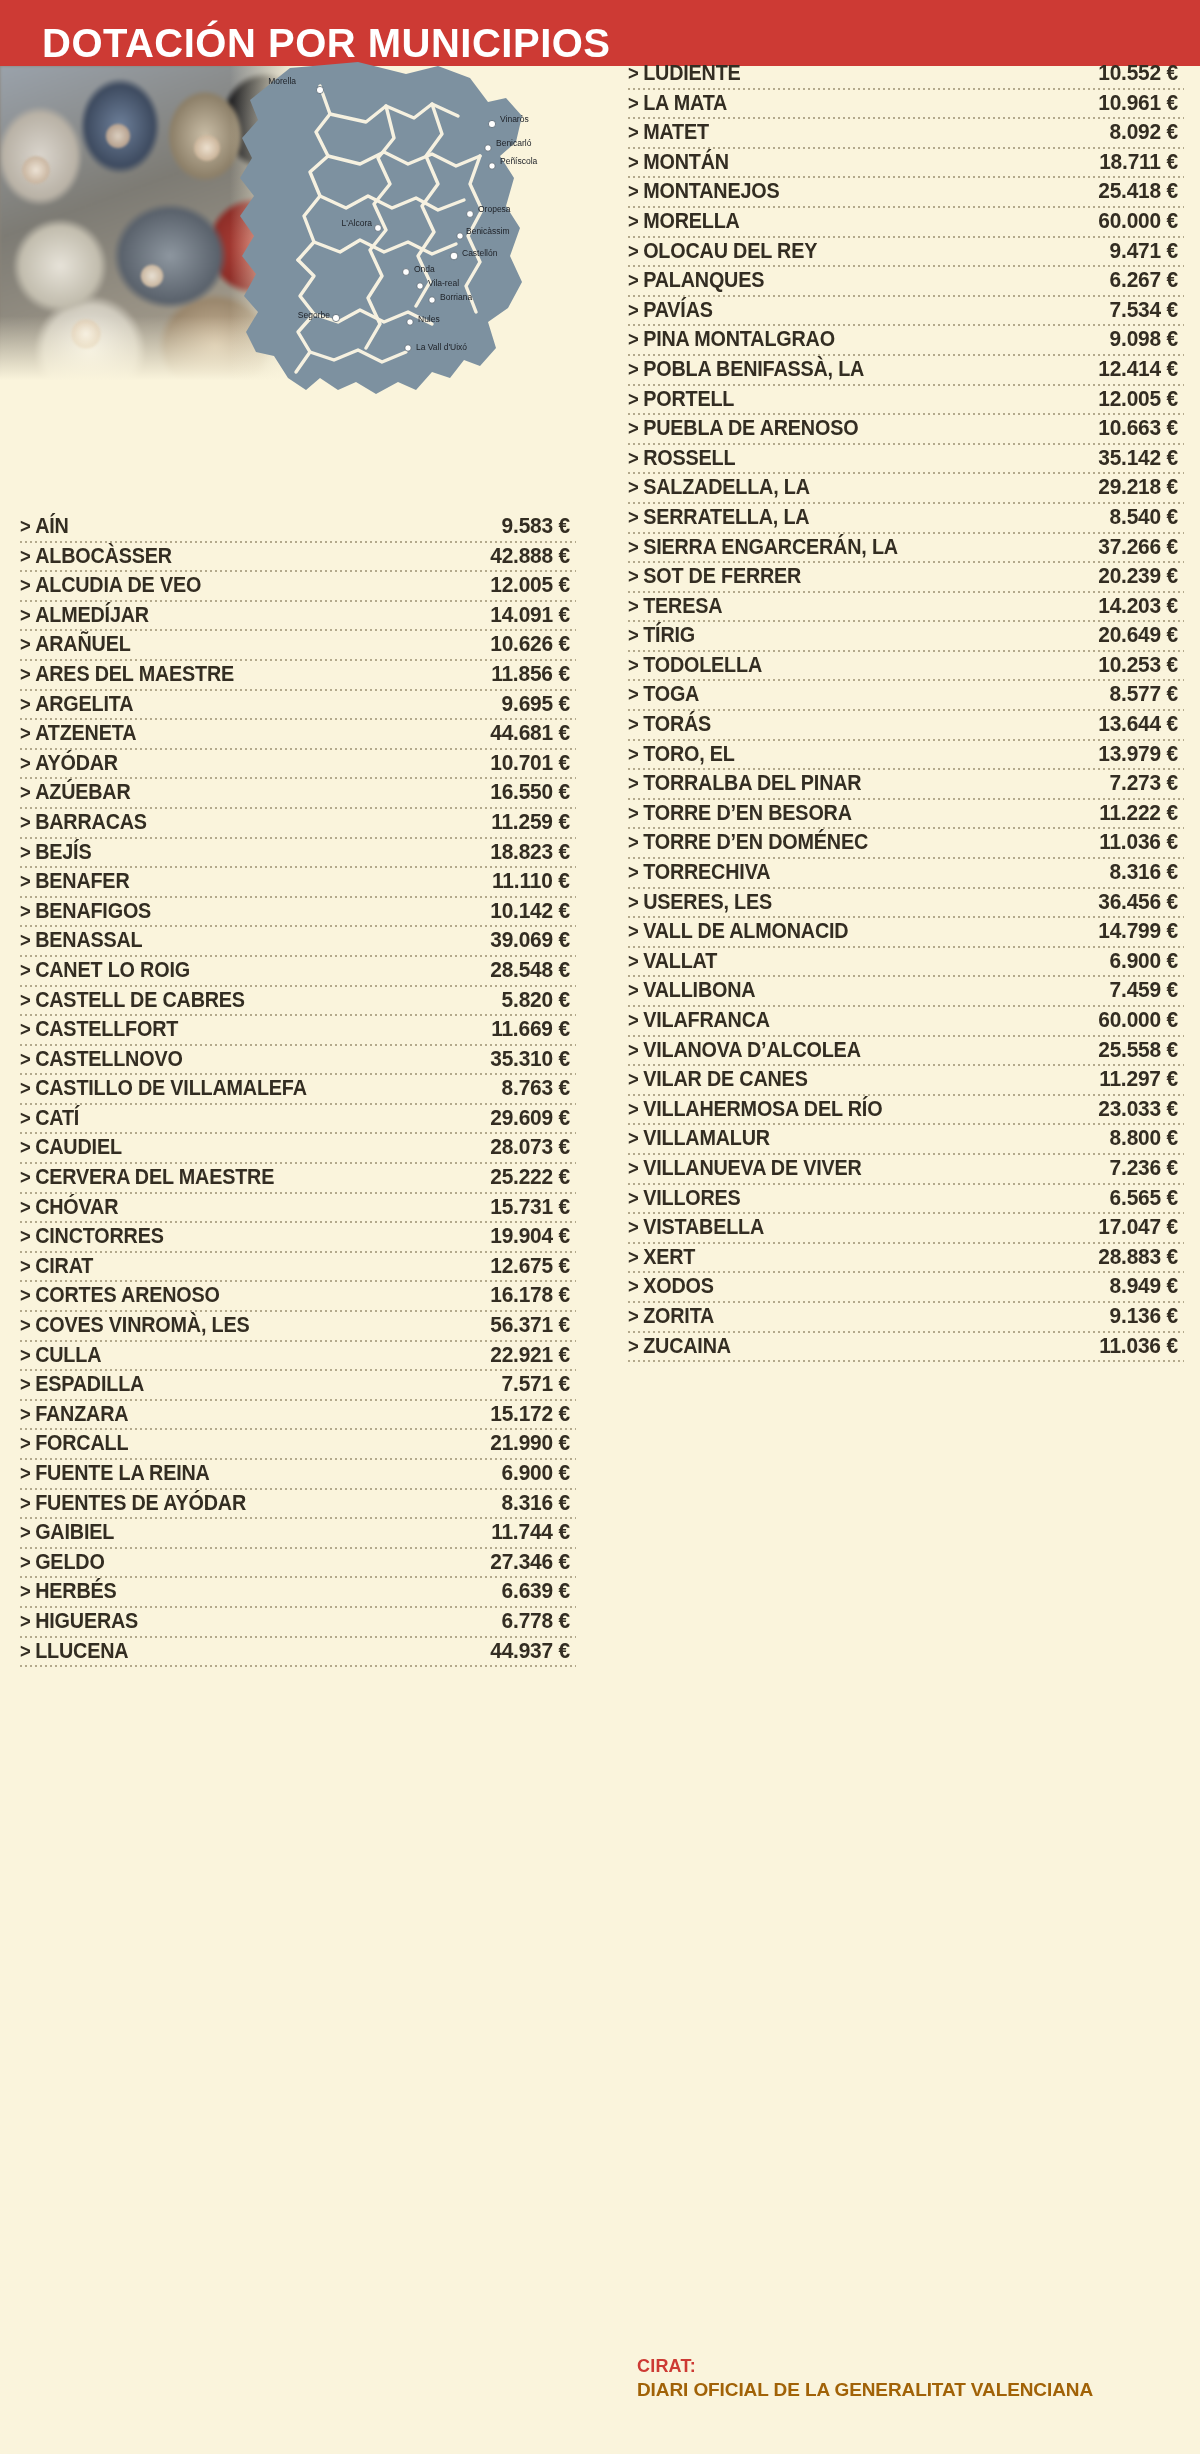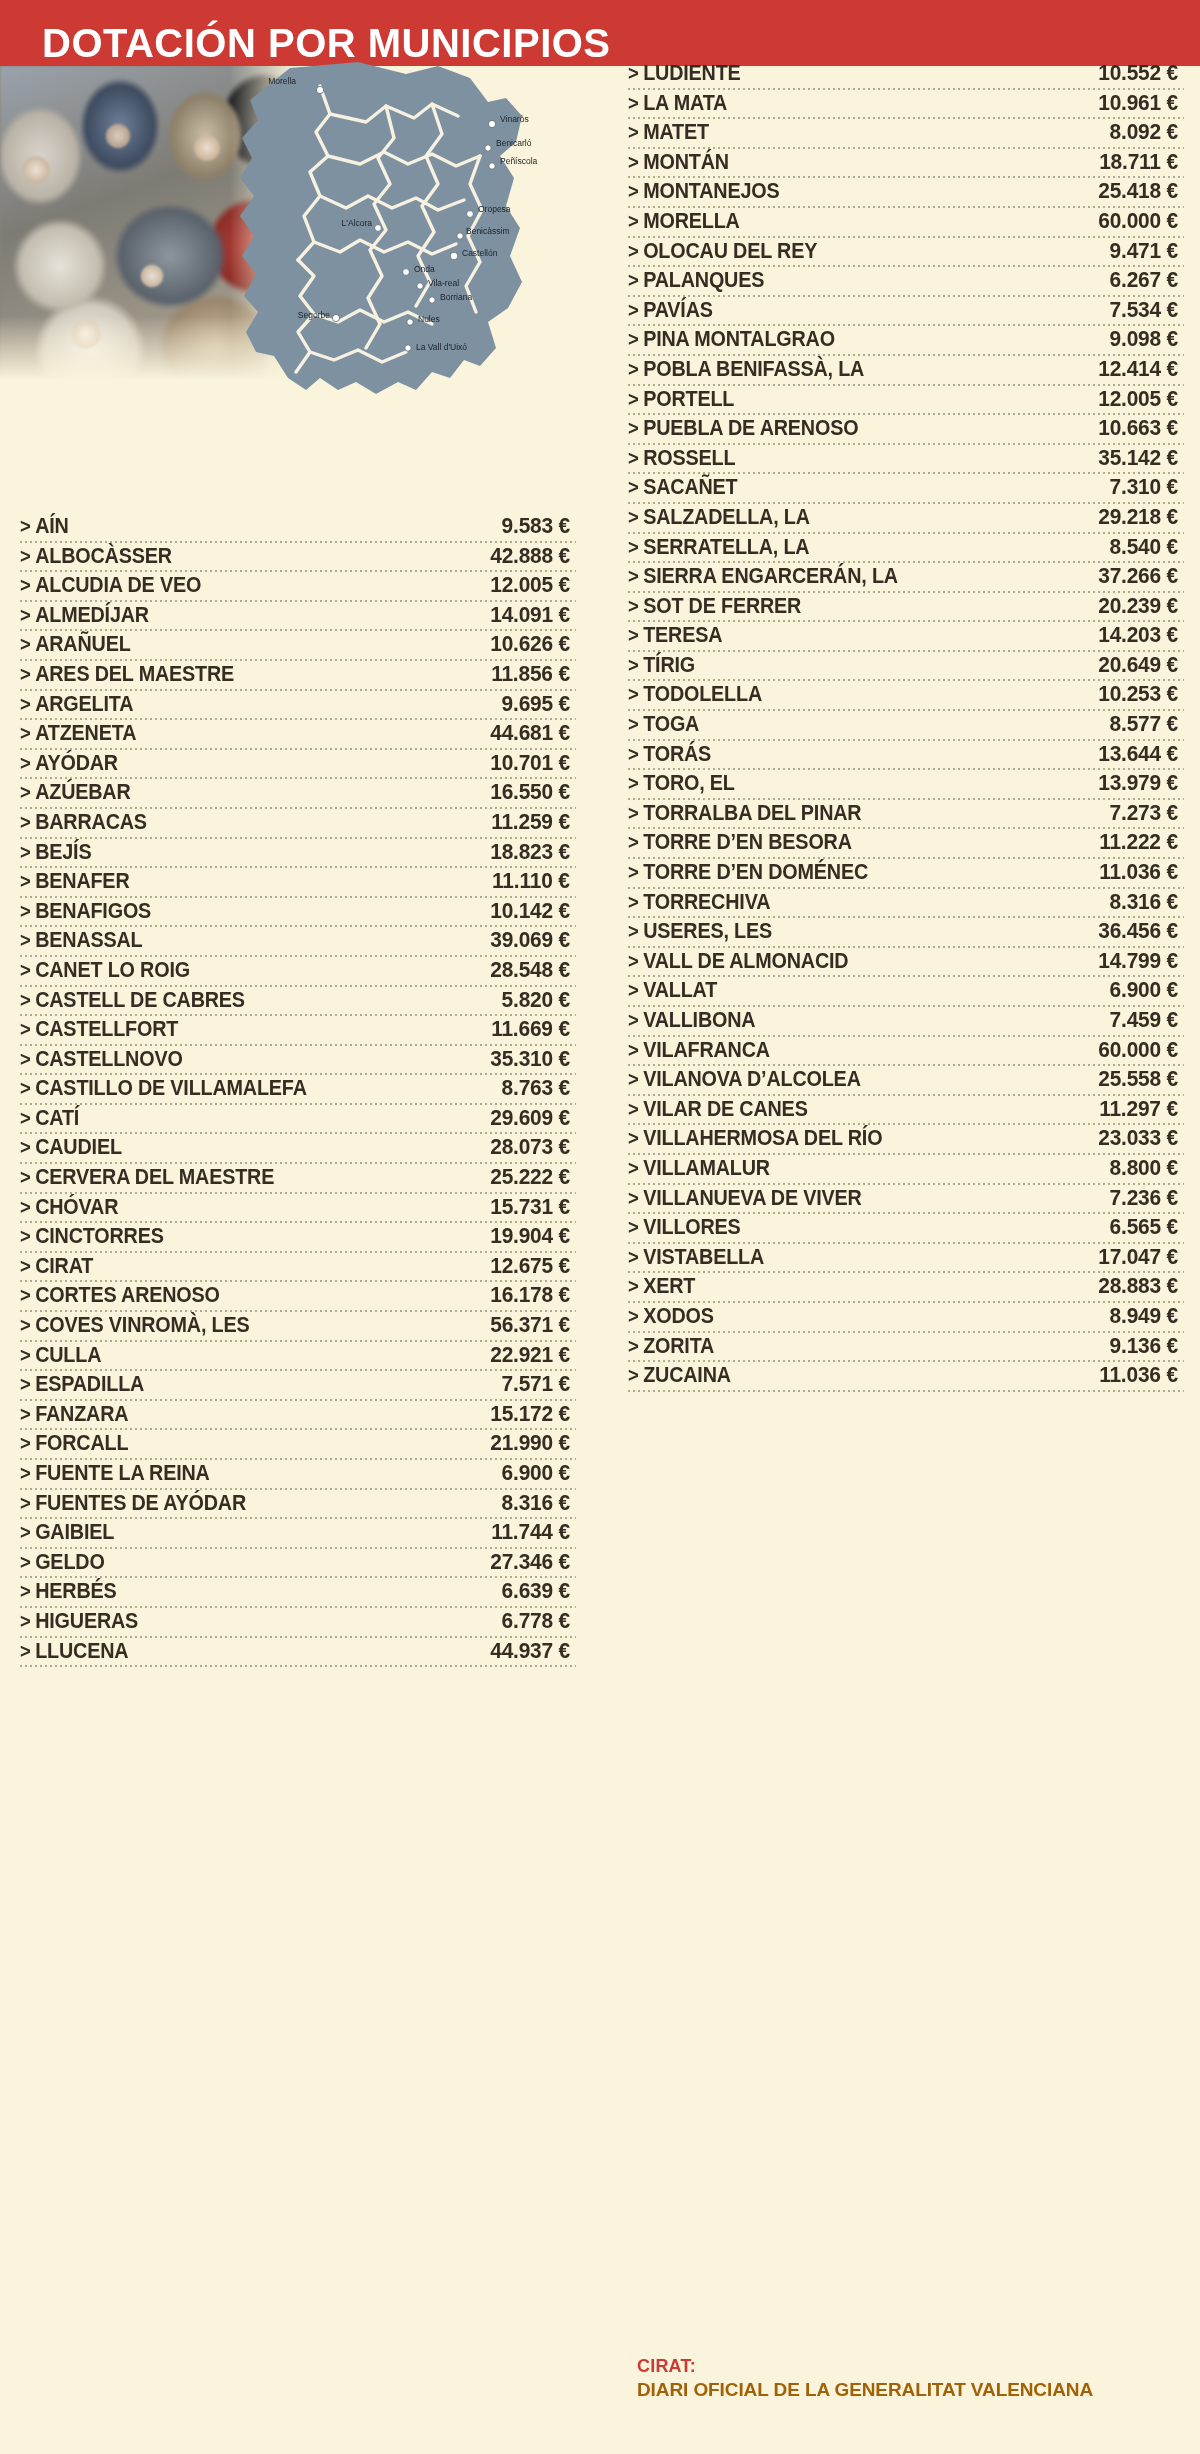--- a/index.html
+++ b/index.html
@@ -462,24 +462,20 @@
       </div>
       <div class="row">
         <div class="row-name"><span class="chev">&gt;</span><span>PUEBLA DE ARENOSO</span></div>
         <div class="row-val">10.663 €</div>
       </div>
       <div class="row">
         <div class="row-name"><span class="chev">&gt;</span><span>ROSSELL</span></div>
         <div class="row-val">35.142 €</div>
       </div>
       <div class="row">
-        <div class="row-name"><span class="chev">&gt;</span><span>SACAÑET</span></div>
-        <div class="row-val">7.310 €</div>
-      </div>
-      <div class="row">
         <div class="row-name"><span class="chev">&gt;</span><span>SALZADELLA, LA</span></div>
         <div class="row-val">29.218 €</div>
       </div>
       <div class="row">
         <div class="row-name"><span class="chev">&gt;</span><span>SERRATELLA, LA</span></div>
         <div class="row-val">8.540 €</div>
       </div>
       <div class="row">
         <div class="row-name"><span class="chev">&gt;</span><span>SIERRA ENGARCERÁN, LA</span></div>
         <div class="row-val">37.266 €</div>

